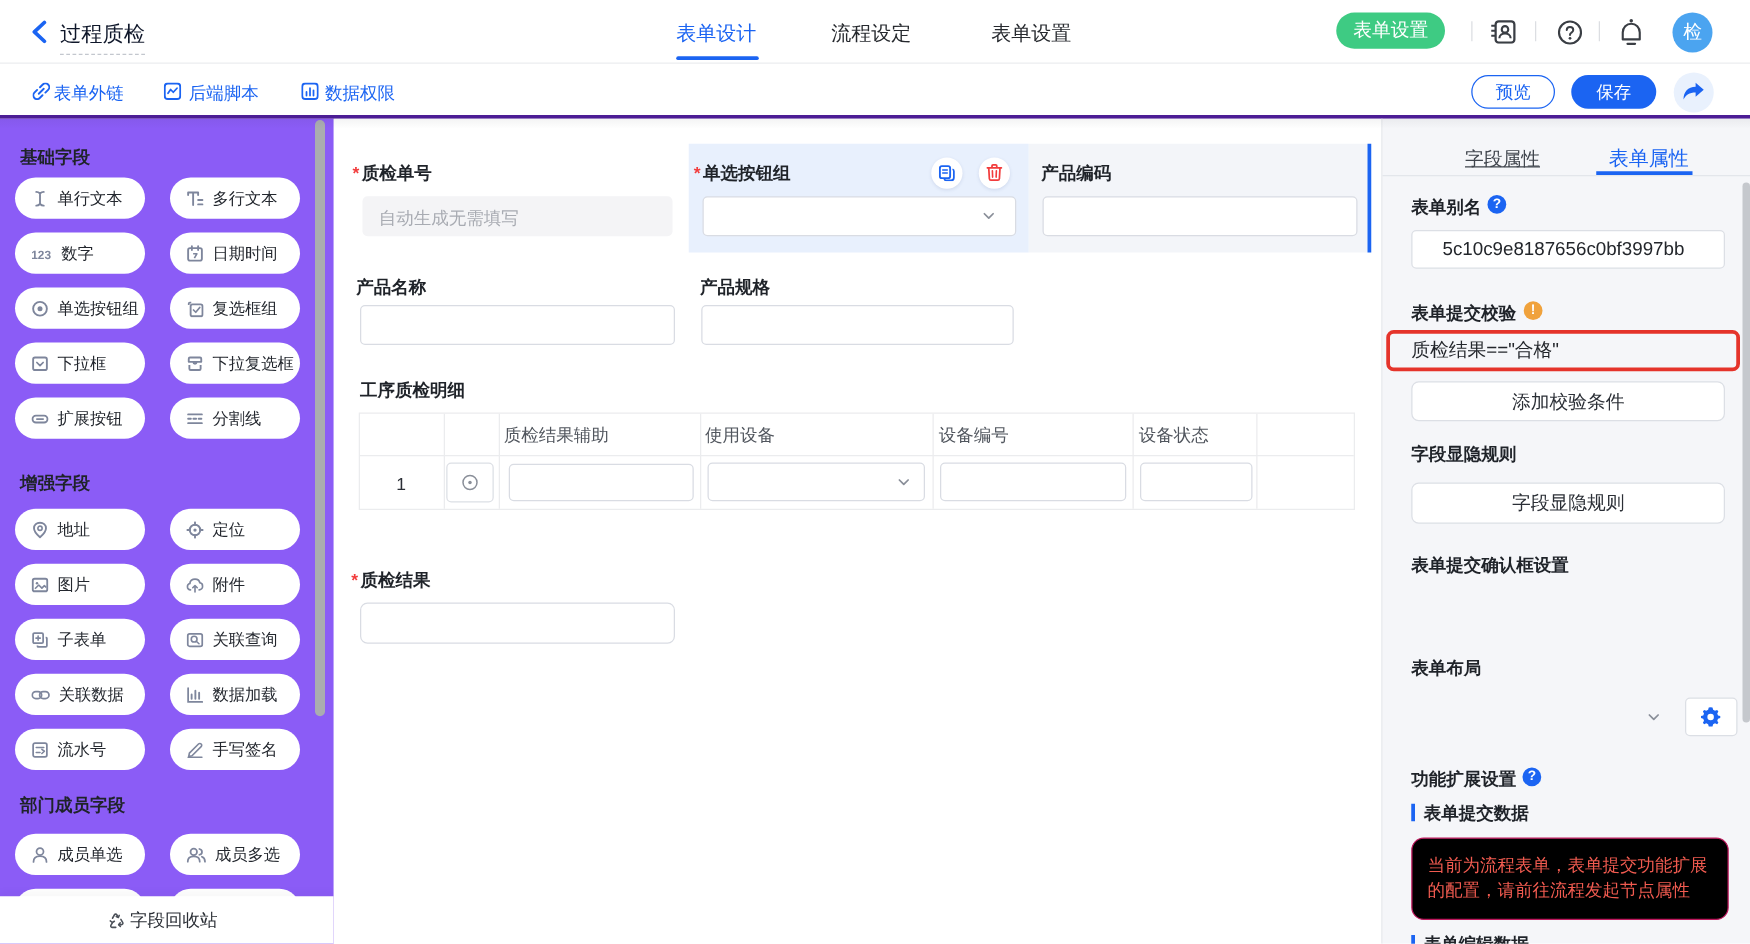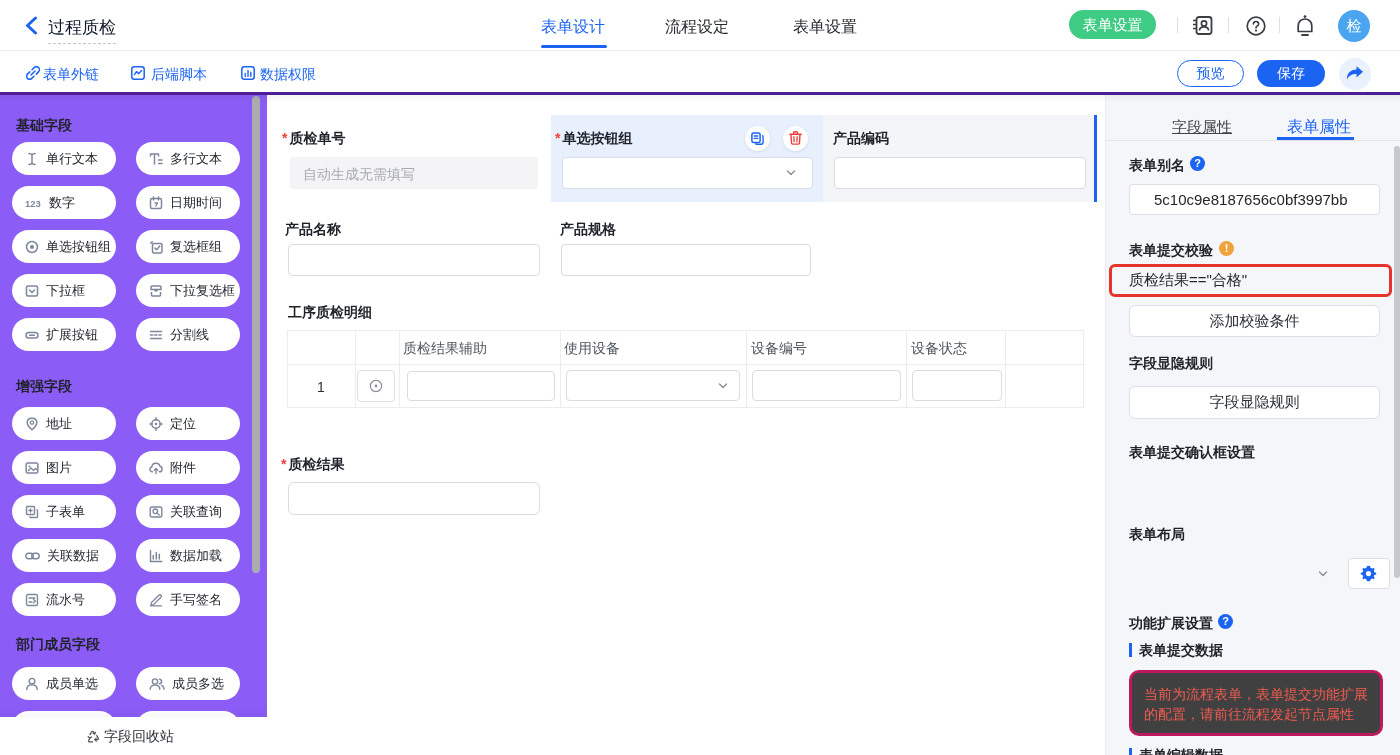--- a/index.html
+++ b/index.html
@@ -286,17 +286,17 @@
     </svg>
   <div class="abs" style="left:242px;top:463px;width:42px;height:31px;background:#fff;border:1px solid #dcdfe5;border-radius:4px;"></div>
   <svg class="abs" style="left:254px;top:470px;" width="17" height="17" viewBox="0 0 17 17">
       <path d="M8.5 0.8 L10 1 L10.5 2.8 L12 3.6 L13.7 2.9 L14.7 4.1 L13.8 5.7 L14.4 7.3 L16.2 7.8 L16.2 9.4 L14.4 9.9 L13.8 11.5 L14.7 13.1 L13.7 14.3 L12 13.6 L10.5 14.4 L10 16.2 L7 16.2 L6.5 14.4 L5 13.6 L3.3 14.3 L2.3 13.1 L3.2 11.5 L2.6 9.9 L0.8 9.4 L0.8 7.8 L2.6 7.3 L3.2 5.7 L2.3 4.1 L3.3 2.9 L5 3.6 L6.5 2.8 L7 1 Z" fill="#1b64f2"></path>
       <circle cx="8.5" cy="8.6" r="2.6" fill="#fff"></circle>
     </svg>
   <div class="hd" style="left:23px;top:520px;">功能扩展设置</div>
   <div class="qm" style="left:112px;top:519px;">?</div>
   <div class="abs" style="left:23px;top:548px;width:3px;height:14px;background:#1b64f2;"></div>
   <div class="hd" style="left:33px;top:547px;">表单提交数据</div>
-  <div class="abs" style="left:23px;top:575px;width:254px;height:66px;background:#404040;border:3px solid #be185d;border-radius:10px;font-size:14px;color:#f15b50;line-height:20px;padding:11px 0 0 12px;white-space:nowrap;">当前为流程表单，表单提交功能扩展<br>的配置，请前往流程发起节点属性</div>
+  <div class="abs" style="left:23px;top:575px;width:254px;height:66px;background:#000000;border:1px solid #be185d;border-radius:10px;font-size:14px;color:#f15b50;line-height:20px;padding:11px 0 0 12px;white-space:nowrap;">当前为流程表单，表单提交功能扩展<br>的配置，请前往流程发起节点属性</div>
   <div class="abs" style="left:23px;top:653px;width:3px;height:14px;background:#1b64f2;"></div>
   <div class="hd" style="left:33px;top:652px;">表单编辑数据</div>
   <div class="abs" style="left:288px;top:51px;width:6px;height:432px;background:#c5c8cd;border-radius:3px;"></div>
 </div>
 
 </body></html>

